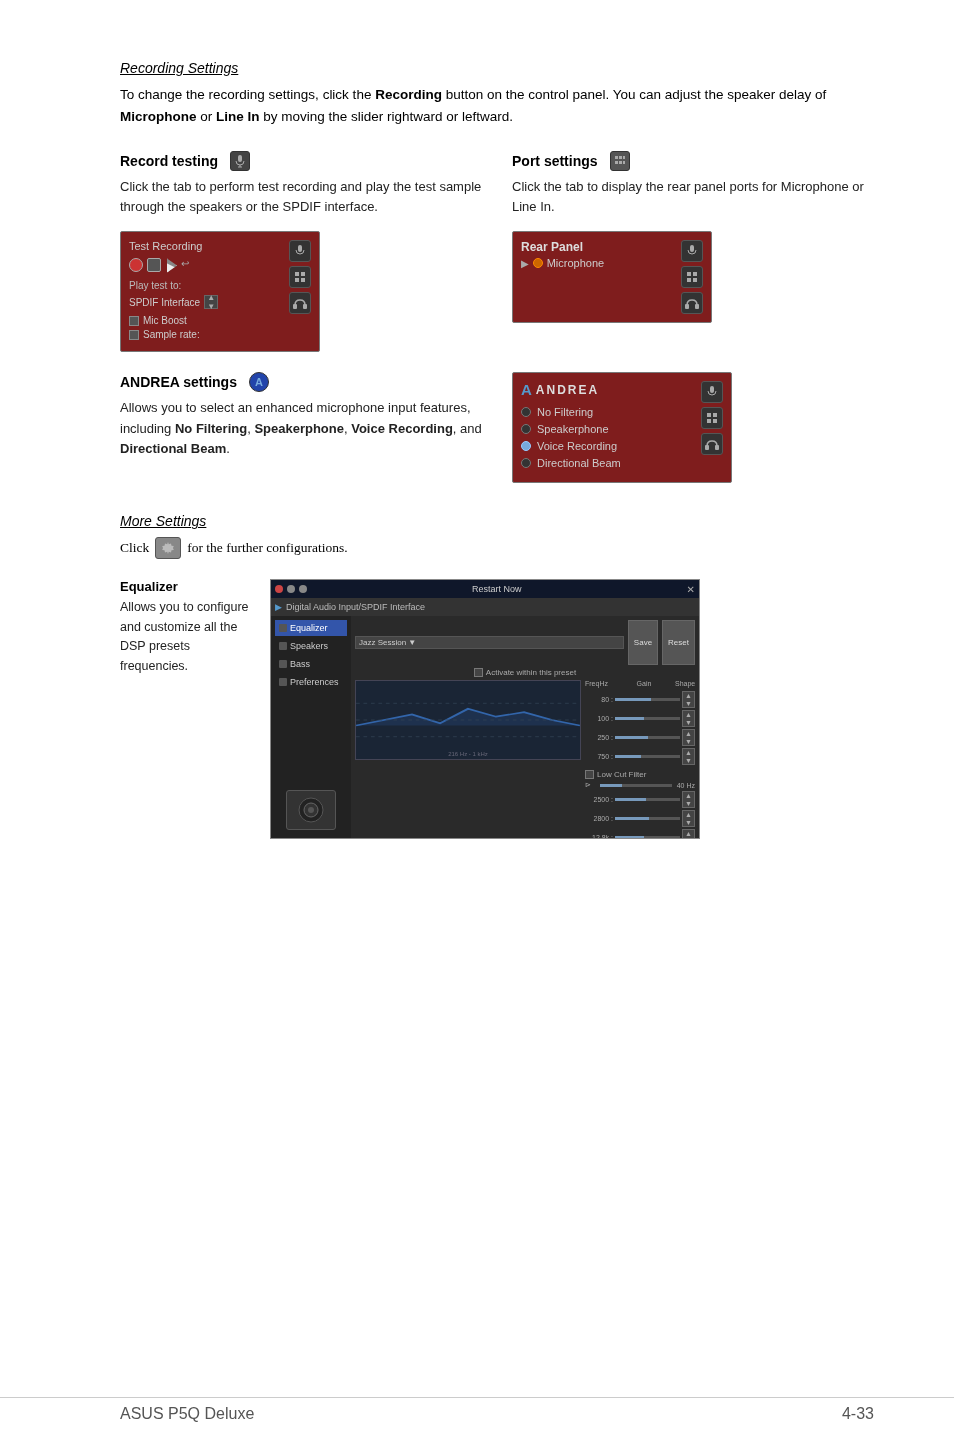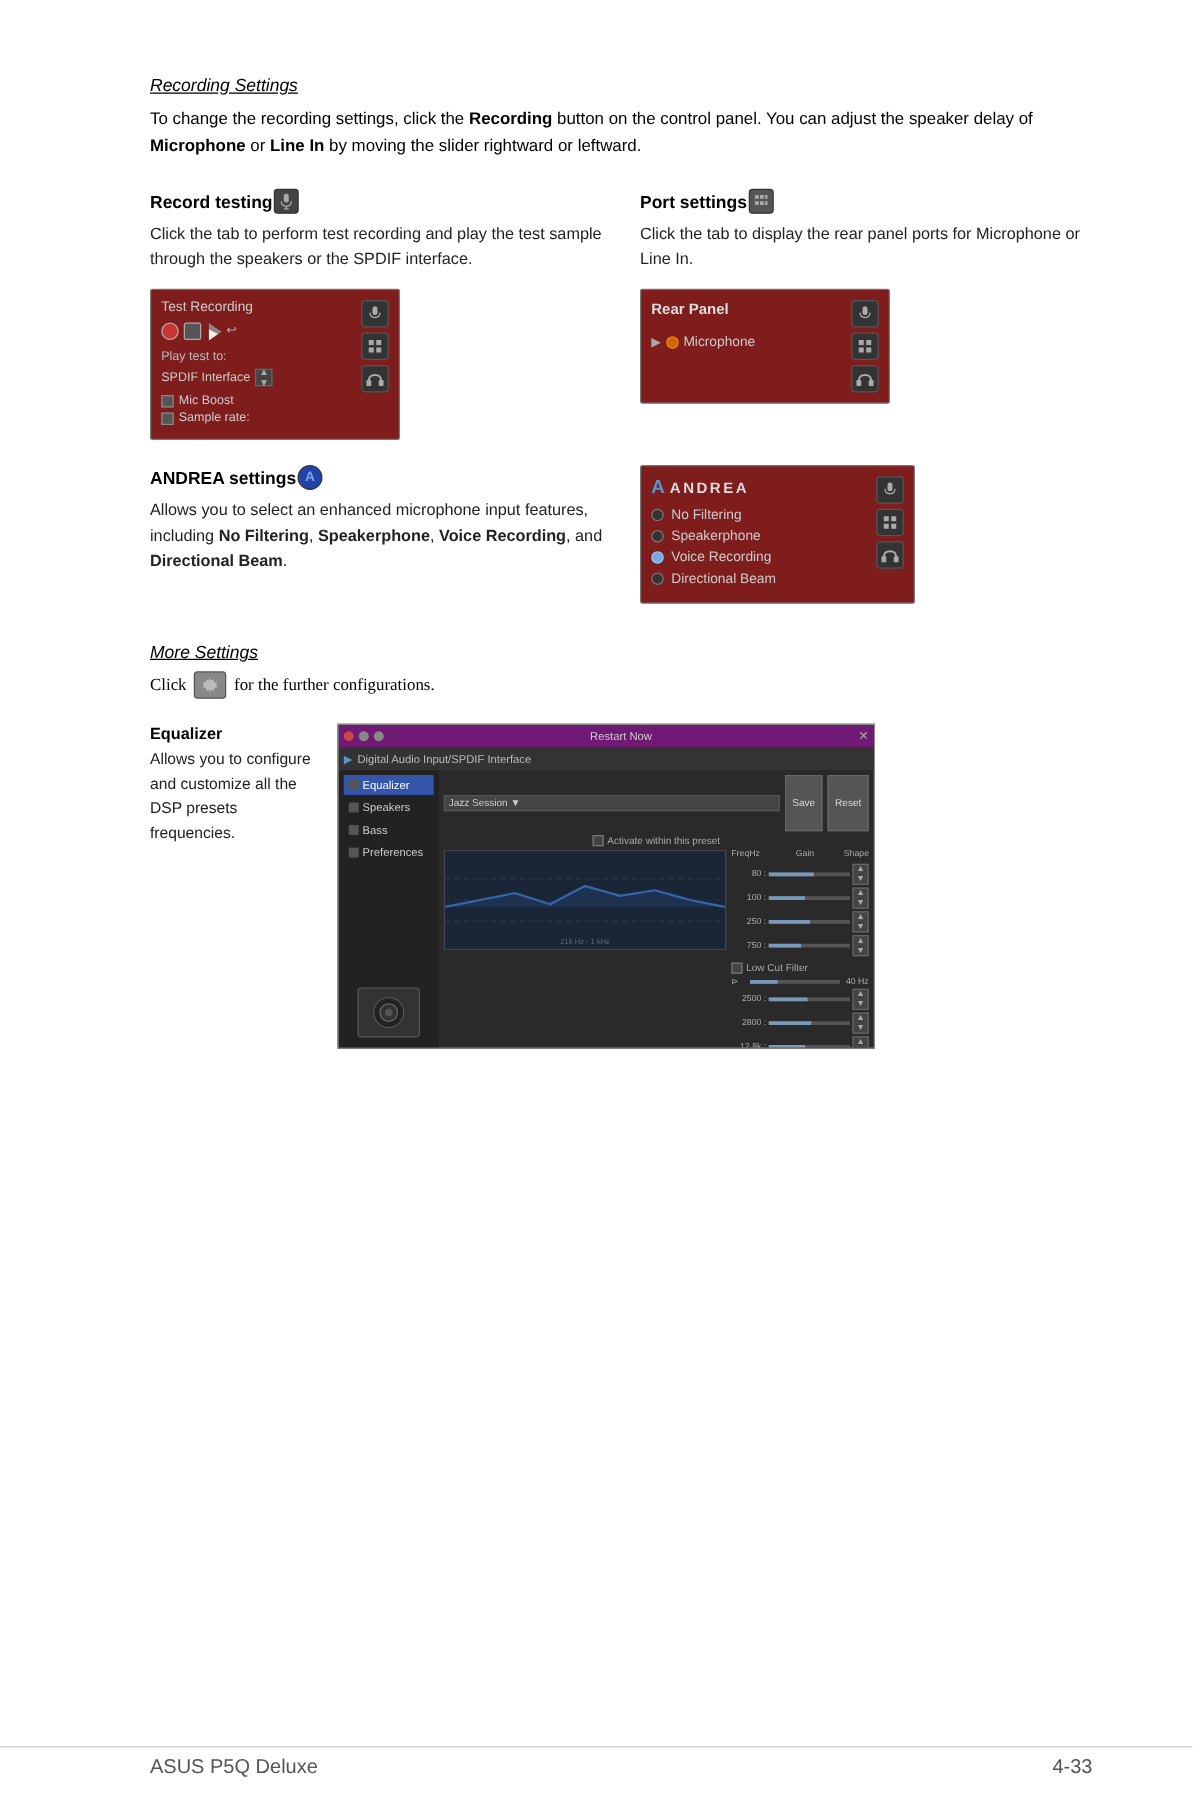--- a/index.html
+++ b/index.html
@@ -36,21 +36,21 @@
     }
     .col {
       flex: 1;
     }
     .feature-title {
       font-weight: bold;
       font-size: 14px;
       margin-bottom: 6px;
       display: flex;
       align-items: center;
-      gap: 1px;
+      gap: 12px;
     }
     .feature-icon {
       display: inline-block;
       width: 20px;
       height: 20px;
       background: #555;
       border: 1px solid #333;
       border-radius: 2px;
       vertical-align: middle;
     }
@@ -167,21 +167,21 @@
     }
     
     .rear-panel {
       width: 200px;
       padding: 8px;
     }
     .rear-title {
       color: #ddd;
       font-size: 12px;
       font-weight: bold;
-      margin-bottom: 14px;
+      margin-bottom: 3px;
     }
     .rear-row {
       display: flex;
       align-items: center;
       gap: 4px;
       font-size: 11px;
       color: #ccc;
     }
     .play-arrow {
       color: #aaa;
@@ -273,21 +273,21 @@
     
     .eq-screenshot {
       border: 1px solid #888;
       background: #2a2a2a;
       width: 430px;
       height: 260px;
       position: relative;
       overflow: hidden;
     }
     .eq-titlebar {
-      background: #701a75;
+      background: #0f172a;
       height: 18px;
       display: flex;
       align-items: center;
       padding: 0 4px;
       gap: 4px;
     }
     .eq-tb-dot {
       width: 8px;
       height: 8px;
       border-radius: 50%;

